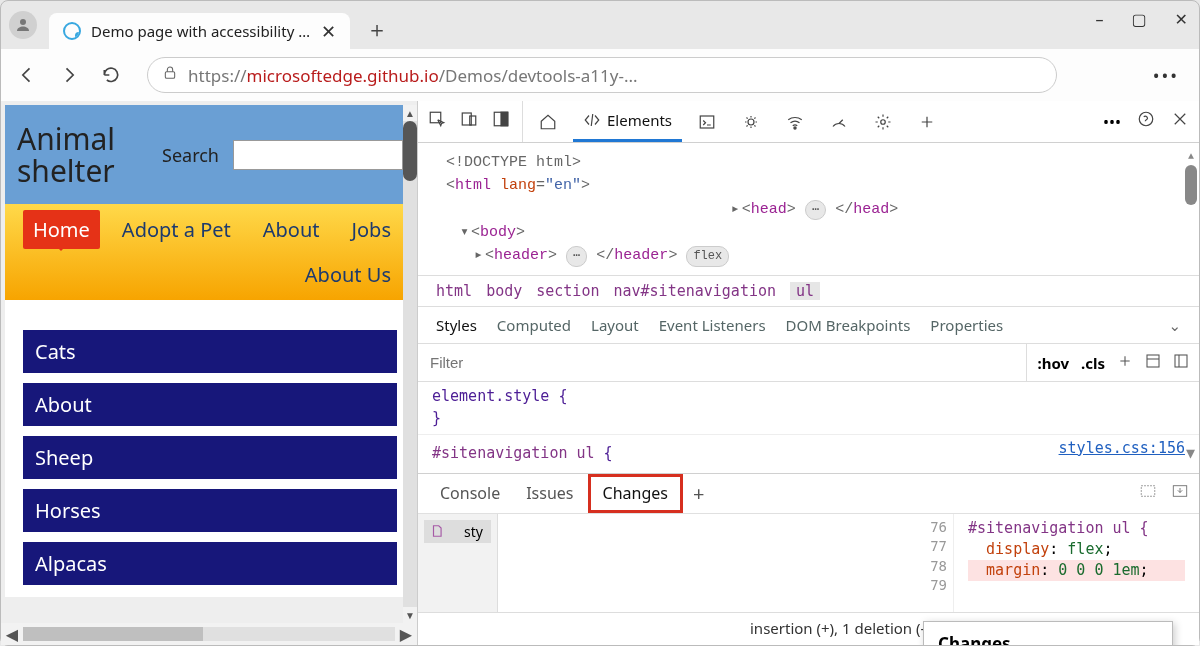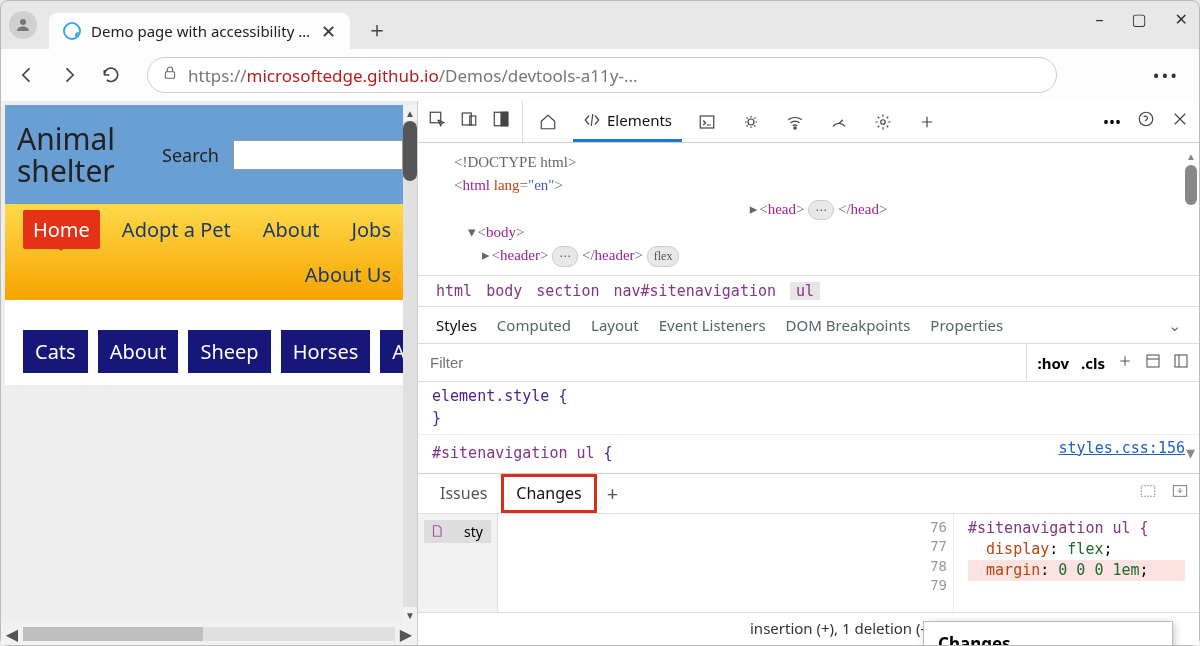--- a/index.html
+++ b/index.html
@@ -37,42 +37,42 @@
 .page { background: #fff; }
 .page-header { background: #6a9fd4; display: flex; align-items: center; padding: 18px 12px; gap: 14px; }
 .page-title { font-size: 30px; color: #222; line-height: 1.05; }
 .page-title .shelter { display: block; }
 .search-label { font-size: 18px; color: #222; margin-left: auto; }
 .search-box { width: 170px; height: 30px; background: #fff; border: 1px solid #999; }
 .menu-bar { background: linear-gradient(#ffd94a, #f7a400); padding: 6px 14px; display: flex; flex-wrap: wrap; gap: 6px 12px; justify-content: flex-end; }
 .menu-item { color: #1d3a6e; font-size: 20px; padding: 6px 10px; }
 .menu-item.active { background: #e53217; color: #fff; border-radius: 2px; position: relative; }
 .menu-item.active::after { content: ""; position: absolute; bottom: -8px; left: 50%; transform: translateX(-50%); border: 6px solid transparent; border-top-color: #e53217; }
-.animal-list { padding: 12px 18px; display: flex; flex-direction: row; gap: 10px; margin-top: 18px; }
+.animal-list { padding: 12px 18px; display: flex; flex-direction: column; gap: 10px; margin-top: 18px; }
 .animal-item { background: #17177a; color: #fff; font-size: 20px; padding: 8px 12px; }
 .page-hscroll { height: 22px; background: #f2f2f2; display: flex; align-items: center; padding: 0 2px; }
 .page-hscroll .arrow { width: 18px; text-align: center; color: #555; cursor: pointer; }
 .page-hscroll .track { flex: 1; background: #e0e0e0; height: 14px; position: relative; margin: 0 2px; }
 .page-hscroll .thumb { background: #bfbfbf; height: 14px; width: 180px; position: absolute; left: 0; }
 .page-vscroll { position: absolute; right: 0; top: 4px; bottom: 22px; width: 14px; background: #f2f2f2; display: flex; flex-direction: column; }
 .page-vscroll .arrow { width: 14px; height: 16px; color: #555; text-align: center; font-size: 10px; line-height: 16px; cursor: pointer; }
 .page-vscroll .track { flex: 1; background: #e0e0e0; position: relative; }
 .page-vscroll .thumb { background: #565656; width: 14px; height: 60px; border-radius: 7px; position: absolute; top: 0; }
 
 
 .devtools { flex: 1; display: flex; flex-direction: column; background: #fff; border-left: 1px solid #ccc; position: relative; }
 .dt-top { display: flex; align-items: center; height: 42px; border-bottom: 1px solid #d0d0d0; padding: 0 10px; gap: 6px; }
 .dt-ico-group { display: flex; gap: 14px; align-items: center; padding-right: 12px; border-right: 1px solid #ddd; height: 100%; }
 .dt-top svg { width: 18px; height: 18px; stroke: #444; fill: none; stroke-width: 1.6; }
 .dt-tab { display: flex; align-items: center; gap: 6px; padding: 0 10px; height: 100%; font-size: 15px; color: #333; cursor: pointer; }
 .dt-tab.active { border-bottom: 3px solid #2078d4; color: #111; }
 .dt-top-right { margin-left: auto; display: flex; gap: 16px; align-items: center; }
 
 
-.dom-tree { padding: 8px 30px 8px 28px; font-family: Liberation Serif, serif; font-size: 15px; line-height: 1.55; position: relative; margin-left: 8px; }
+.dom-tree { padding: 8px 30px 8px 28px; font-family: Liberation Mono, monospace; font-size: 15px; line-height: 1.55; position: relative; }
 .dom-tree .row { white-space: nowrap; }
 .punct { color: #666; }
 .tag { color: #9b2393; }
 .attr { color: #c2410c; }
 .str { color: #4264a8; }
 .toggle { color: #666; margin-right: 2px; }
 .pill { display: inline-block; background: #e8e8e8; border-radius: 10px; padding: 0 6px; font-size: 12px; color: #555; border: 1px solid #ccc; }
 .dom-vscroll { position: absolute; right: 2px; top: 6px; width: 12px; height: 90px; }
 .dom-vscroll .ar { color: #888; font-size: 10px; text-align: center; }
 .dom-vscroll .th { background: #888; height: 40px; border-radius: 6px; }
@@ -351,20 +351,21 @@
         <div><span class="sel-gray">element.style {</span></div>
         <div><span class="sel-gray">}</span></div>
       </div>
       <div style="position:relative; border-top:1px solid #eee; padding:4px 0;">
         <span class="rule-link">styles.css:156</span>
         <div class="rules"><span class="sel-name">#sitenavigation</span><span class="sel-name"> ul</span><span class="sel-gray"> {</span><span class="chev-mark">▼</span></div>
       </div>
 
       <div class="drawer">
         <div class="drawer-tabs">
+          <span class="drawer-tab">Console</span>
           <span class="drawer-tab">Issues</span>
           <span class="drawer-tab active red-box">Changes</span>
           <span class="plus">+</span>
           <div class="right">
             <span><svg viewBox="0 0 24 24" style="width:18px;height:18px;stroke:#555;fill:none;">
                   <rect x="3" y="5" width="18" height="14" stroke-dasharray="2 2"></rect>
                 </svg></span>
             <span><svg viewBox="0 0 24 24" style="width:18px;height:18px;stroke:#555;fill:none;">
                   <rect x="3" y="5" width="18" height="14"></rect>
                   <path d="M12 8v6m-3-3l3 3 3-3"></path>

